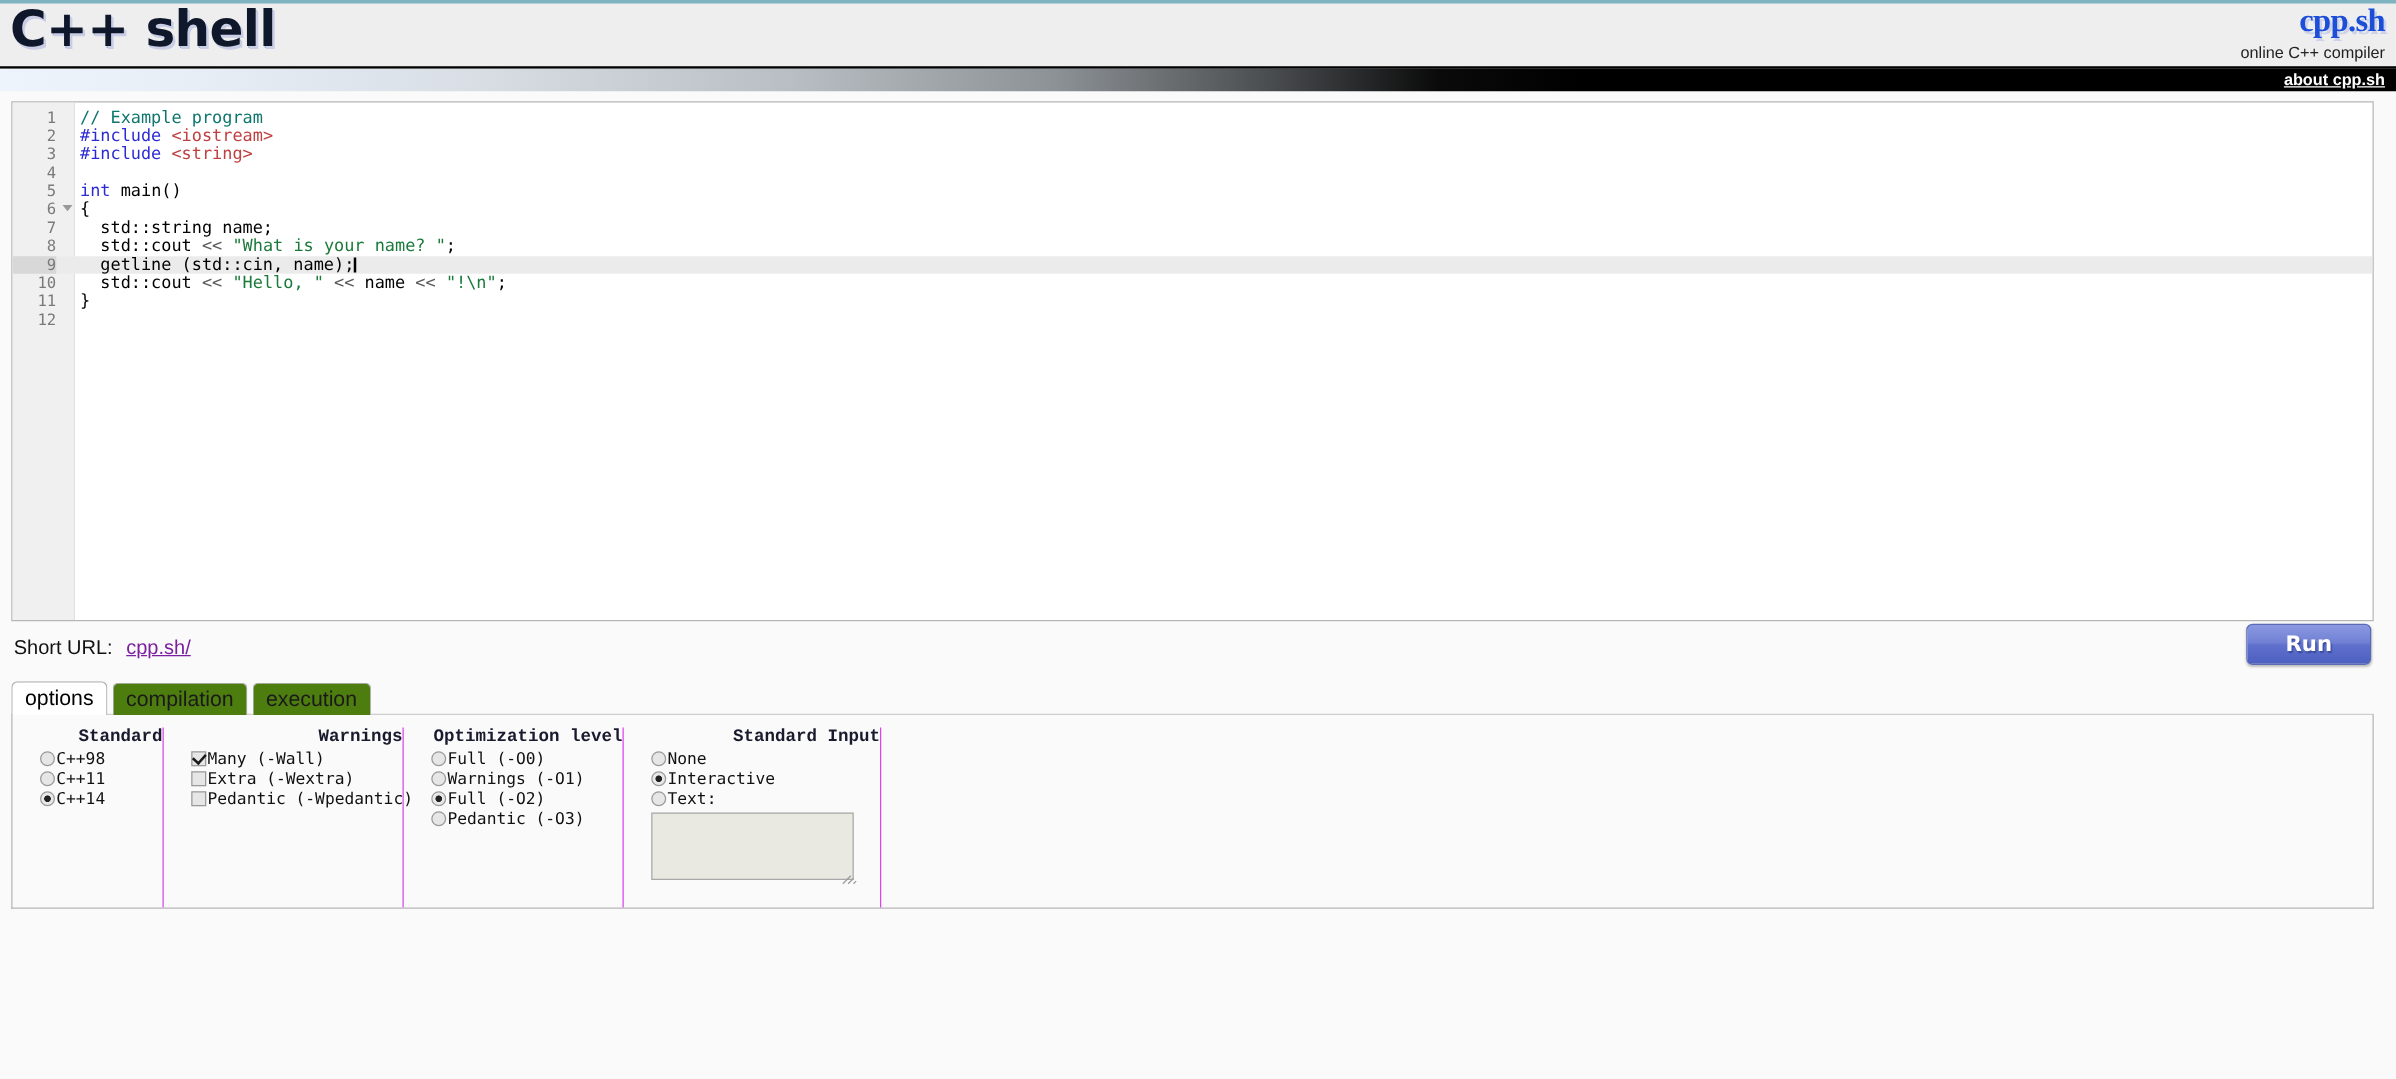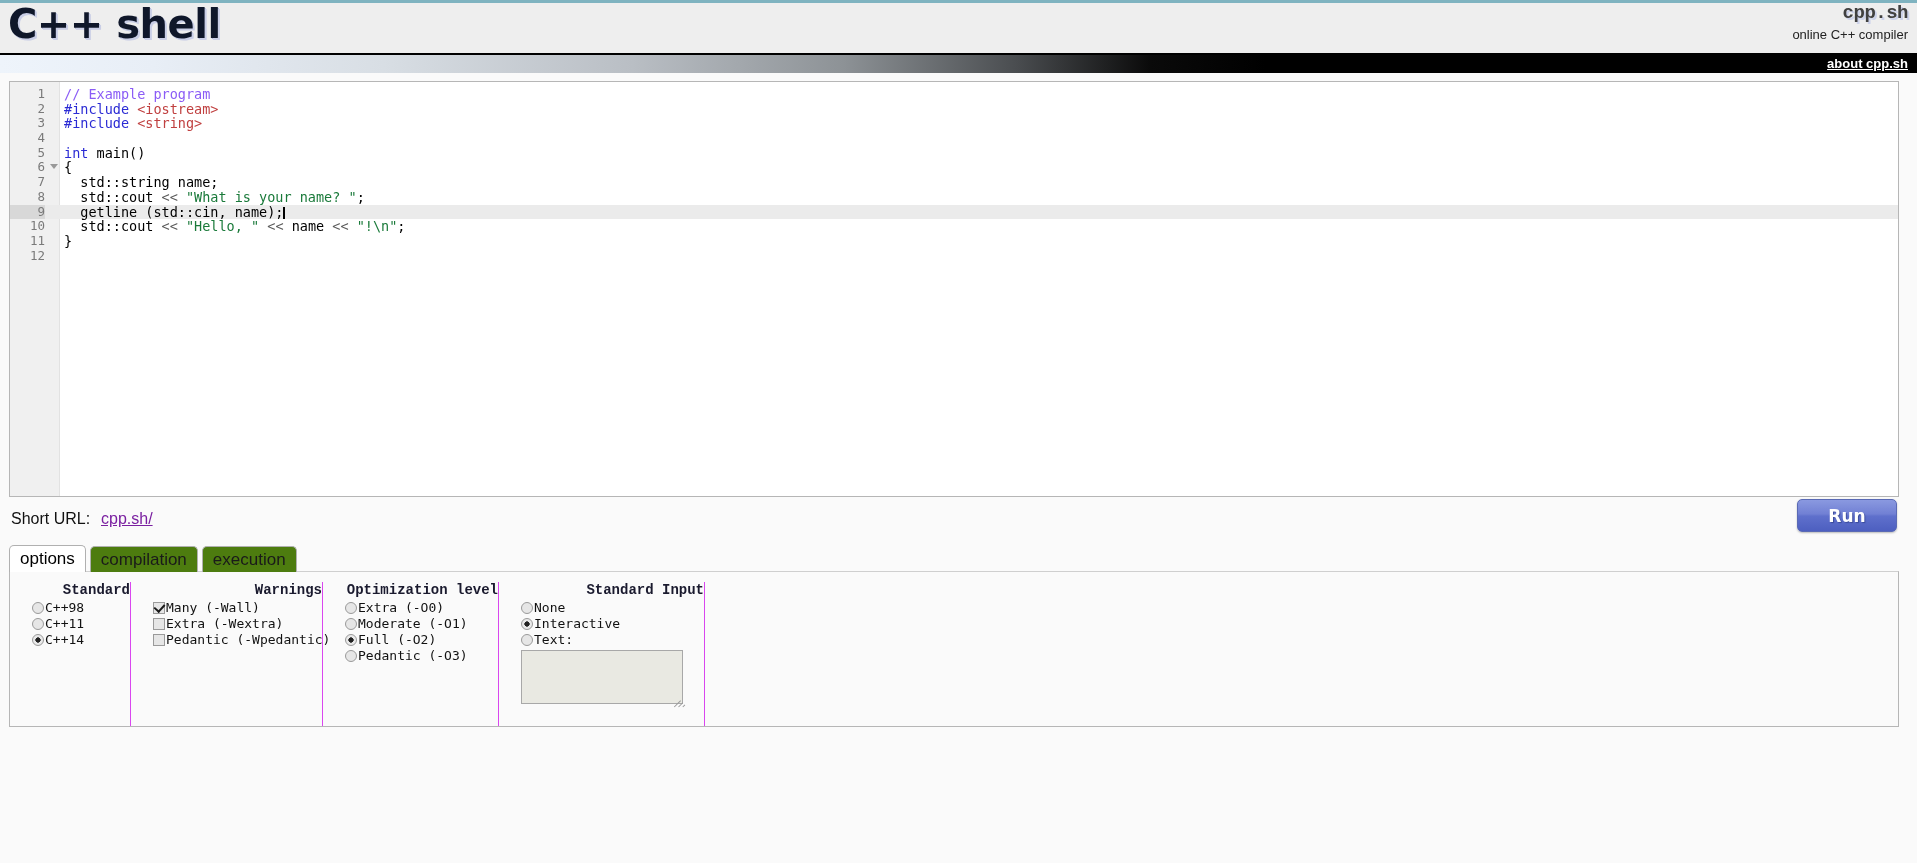--- a/index.html
+++ b/index.html
@@ -41,24 +41,24 @@
     text-shadow: 2px 2px 0 #c9cee6, 1px 1px 0 #aab2d8;
   }
   .brand {
     position: absolute;
     right: 9px;
     top: 1px;
     text-align: right;
     line-height: 1;
   }
   .brand-name {
-    font-family: Liberation Mono, monospace;
-    font-size: 19px;
+    font-family: Liberation Serif, serif;
+    font-size: 26px;
     font-weight: bold;
-    color: #404040;
+    color: #1d4ed8;
     text-shadow: 2px 2px 0 #ccd2ea;
     letter-spacing: -0.5px;
   }
   .brand-sub {
     font-size: 13px;
     color: #222222;
     margin-top: 5px;
   }
   .blackbar {
     position: relative;
@@ -131,21 +131,21 @@
     border-right: 4px solid transparent;
     border-top: 5px solid #999999;
   }
   .ln-code {
     position: absolute;
     left: 54px; top: 0;
     color: #000000;
     line-height: 14.7px;
     white-space: pre;
   }
-  .cm { color: #8b5cf6; }
+  .cm { color: #0f766e; }
   .pp { color: #2b2bd4; }
   .hdr { color: #c04040; }
   .kw  { color: #2b2bd4; }
   .str { color: #1a7a3a; }
   .op  { color: #5a5a5a; }
   .pl  { color: #000000; }
   .caret {
     display: inline-block;
     width: 1.5px;
     height: 12px;
@@ -380,22 +380,22 @@
         <div id="warn-items">
             <div class="opt"><span class="check on"></span><span>Many (-Wall)</span></div>
             <div class="opt"><span class="check"></span><span>Extra (-Wextra)</span></div>
             <div class="opt"><span class="check"></span><span>Pedantic (-Wpedantic)</span></div>
           </div>
       </div>
 
       <div class="col col-optim">
         <div class="col-title">Optimization level</div>
         <div id="opt-items">
-            <div class="opt"><span class="radio"></span><span>Extra (-O0)</span></div>
-            <div class="opt"><span class="radio"></span><span>Moderate (-O1)</span></div>
+            <div class="opt"><span class="radio"></span><span>Full (-O0)</span></div>
+            <div class="opt"><span class="radio"></span><span>Warnings (-O1)</span></div>
             <div class="opt"><span class="radio on"></span><span>Full (-O2)</span></div>
             <div class="opt"><span class="radio"></span><span>Pedantic (-O3)</span></div>
           </div>
       </div>
 
       <div class="col col-stdin">
         <div class="col-title">Standard Input</div>
         <div id="stdin-items">
             <div class="opt"><span class="radio"></span><span>None</span></div>
             <div class="opt"><span class="radio on"></span><span>Interactive</span></div>

